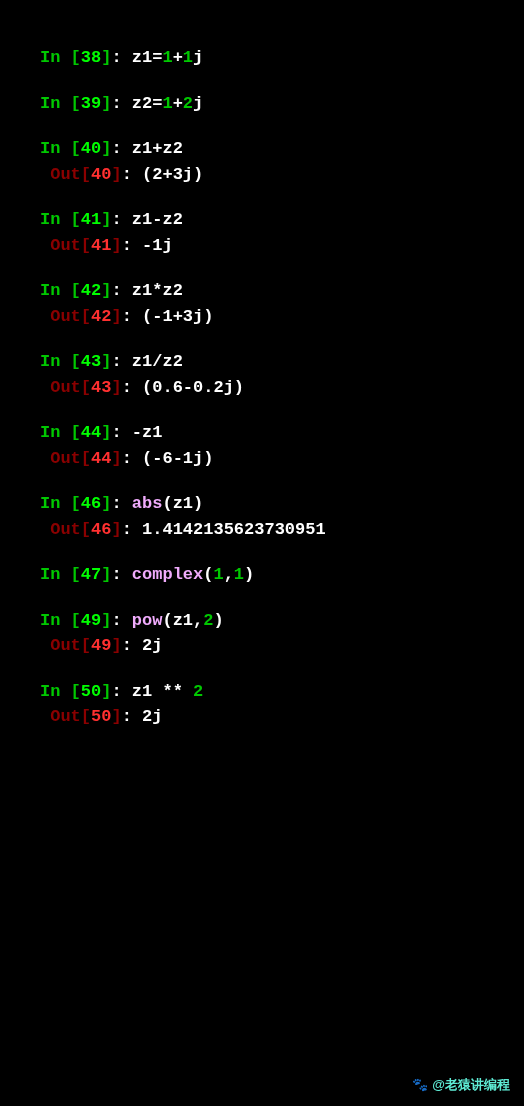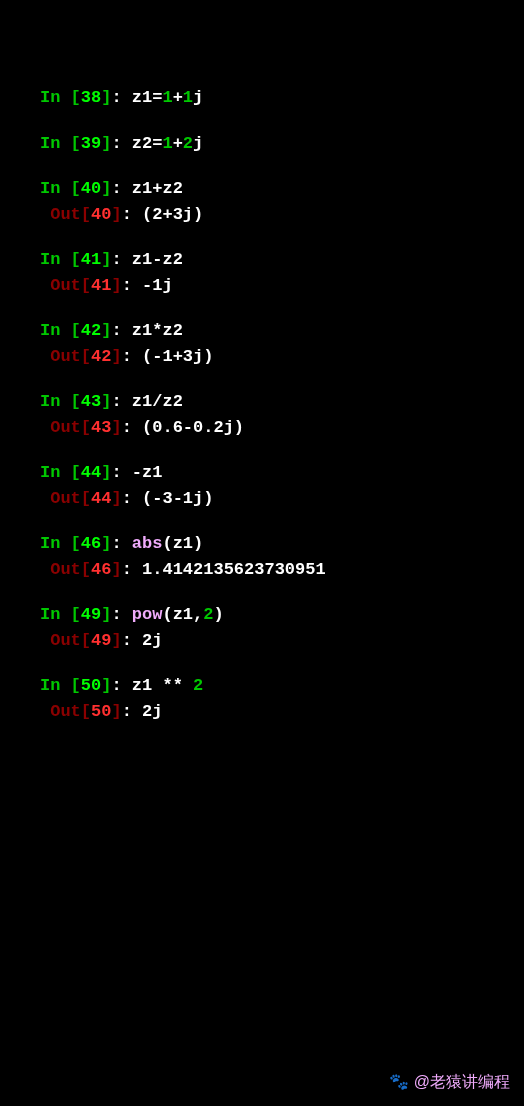--- a/index.html
+++ b/index.html
@@ -10,21 +10,20 @@
     font-family: "Consolas", "Monaco", "Courier New", monospace;
     font-size: 17px;
     font-weight: bold;
     line-height: 1.5;
     position: relative;
     overflow: hidden;
   }
   .terminal {
     padding: 45px 8px 30px 40px;
     color: #fff;
-    margin-top: 40px;
   }
   .cell {
     margin-bottom: 20px;
   }
   .line {
     white-space: pre;
   }
   .in-label   { color: #00c800; }
   .out-label  { color: #8b0000; }
   .bracket-in  { color: #00c800; }
@@ -34,24 +33,24 @@
   .colon      { color: #fff; }
   .code       { color: #fff; }
   .func       { color: #f0abfc; }
   .int        { color: #00c800; }
   .op         { color: #fff; }
   .output     { color: #fff; }
   .watermark {
     position: absolute;
     right: 14px;
     bottom: 12px;
-    color: #f0abfc;
-    font-size: 16px;
+    color: #5eead4;
+    font-size: 13px;
     font-family: sans-serif;
-    font-weight: normal;
+    font-weight: bold;
   }
   .paw { margin-right: 4px; }
 </style>
 </head>
 <body>
 
 <div class="terminal" id="terminal">
     <div class="cell">
       <div class="line"><span class="in-label">In </span><span class="bracket-in">[</span><span class="num-in">38</span><span class="bracket-in">]</span><span class="colon">: </span><span><span class="code">z1</span><span class="op">=</span><span class="int">1</span><span class="op">+</span><span class="int">1</span><span class="code">j</span></span></div>
     </div>
@@ -69,27 +68,28 @@
     <div class="cell">
       <div class="line"><span class="in-label">In </span><span class="bracket-in">[</span><span class="num-in">42</span><span class="bracket-in">]</span><span class="colon">: </span><span><span class="code">z1</span><span class="op">*</span><span class="code">z2</span></span></div>
       <div class="line"><span> </span><span class="out-label">Out</span><span class="bracket-out">[</span><span class="num-out">42</span><span class="bracket-out">]</span><span class="colon">: </span><span class="output">(-1+3j)</span></div>
     </div>
     <div class="cell">
       <div class="line"><span class="in-label">In </span><span class="bracket-in">[</span><span class="num-in">43</span><span class="bracket-in">]</span><span class="colon">: </span><span><span class="code">z1</span><span class="op">/</span><span class="code">z2</span></span></div>
       <div class="line"><span> </span><span class="out-label">Out</span><span class="bracket-out">[</span><span class="num-out">43</span><span class="bracket-out">]</span><span class="colon">: </span><span class="output">(0.6-0.2j)</span></div>
     </div>
     <div class="cell">
       <div class="line"><span class="in-label">In </span><span class="bracket-in">[</span><span class="num-in">44</span><span class="bracket-in">]</span><span class="colon">: </span><span><span class="op">-</span><span class="code">z1</span></span></div>
-      <div class="line"><span> </span><span class="out-label">Out</span><span class="bracket-out">[</span><span class="num-out">44</span><span class="bracket-out">]</span><span class="colon">: </span><span class="output">(-3-1j)</span></div>
+      <div class="line"><span> </span><span class="out-label">Out</span><span class="bracket-out">[</span><span class="num-out">44</span><span class="bracket-out">]</span><span class="colon">: </span><span class="output">(-6-1j)</span></div>
     </div>
     <div class="cell">
       <div class="line"><span class="in-label">In </span><span class="bracket-in">[</span><span class="num-in">46</span><span class="bracket-in">]</span><span class="colon">: </span><span><span class="func">abs</span><span class="code">(z1)</span></span></div>
       <div class="line"><span> </span><span class="out-label">Out</span><span class="bracket-out">[</span><span class="num-out">46</span><span class="bracket-out">]</span><span class="colon">: </span><span class="output">1.4142135623730951</span></div>
     </div>
     <div class="cell">
+      <div class="line"><span class="in-label">In </span><span class="bracket-in">[</span><span class="num-in">47</span><span class="bracket-in">]</span><span class="colon">: </span><span><span class="func">complex</span><span class="code">(</span><span class="int">1</span><span class="code">,</span><span class="int">1</span><span class="code">)</span></span></div>
     </div>
     <div class="cell">
       <div class="line"><span class="in-label">In </span><span class="bracket-in">[</span><span class="num-in">49</span><span class="bracket-in">]</span><span class="colon">: </span><span><span class="func">pow</span><span class="code">(z1,</span><span class="int">2</span><span class="code">)</span></span></div>
       <div class="line"><span> </span><span class="out-label">Out</span><span class="bracket-out">[</span><span class="num-out">49</span><span class="bracket-out">]</span><span class="colon">: </span><span class="output">2j</span></div>
     </div>
     <div class="cell">
       <div class="line"><span class="in-label">In </span><span class="bracket-in">[</span><span class="num-in">50</span><span class="bracket-in">]</span><span class="colon">: </span><span><span class="code">z1 </span><span class="op">**</span><span class="code"> </span><span class="int">2</span></span></div>
       <div class="line"><span> </span><span class="out-label">Out</span><span class="bracket-out">[</span><span class="num-out">50</span><span class="bracket-out">]</span><span class="colon">: </span><span class="output">2j</span></div>
     </div>
   </div>

